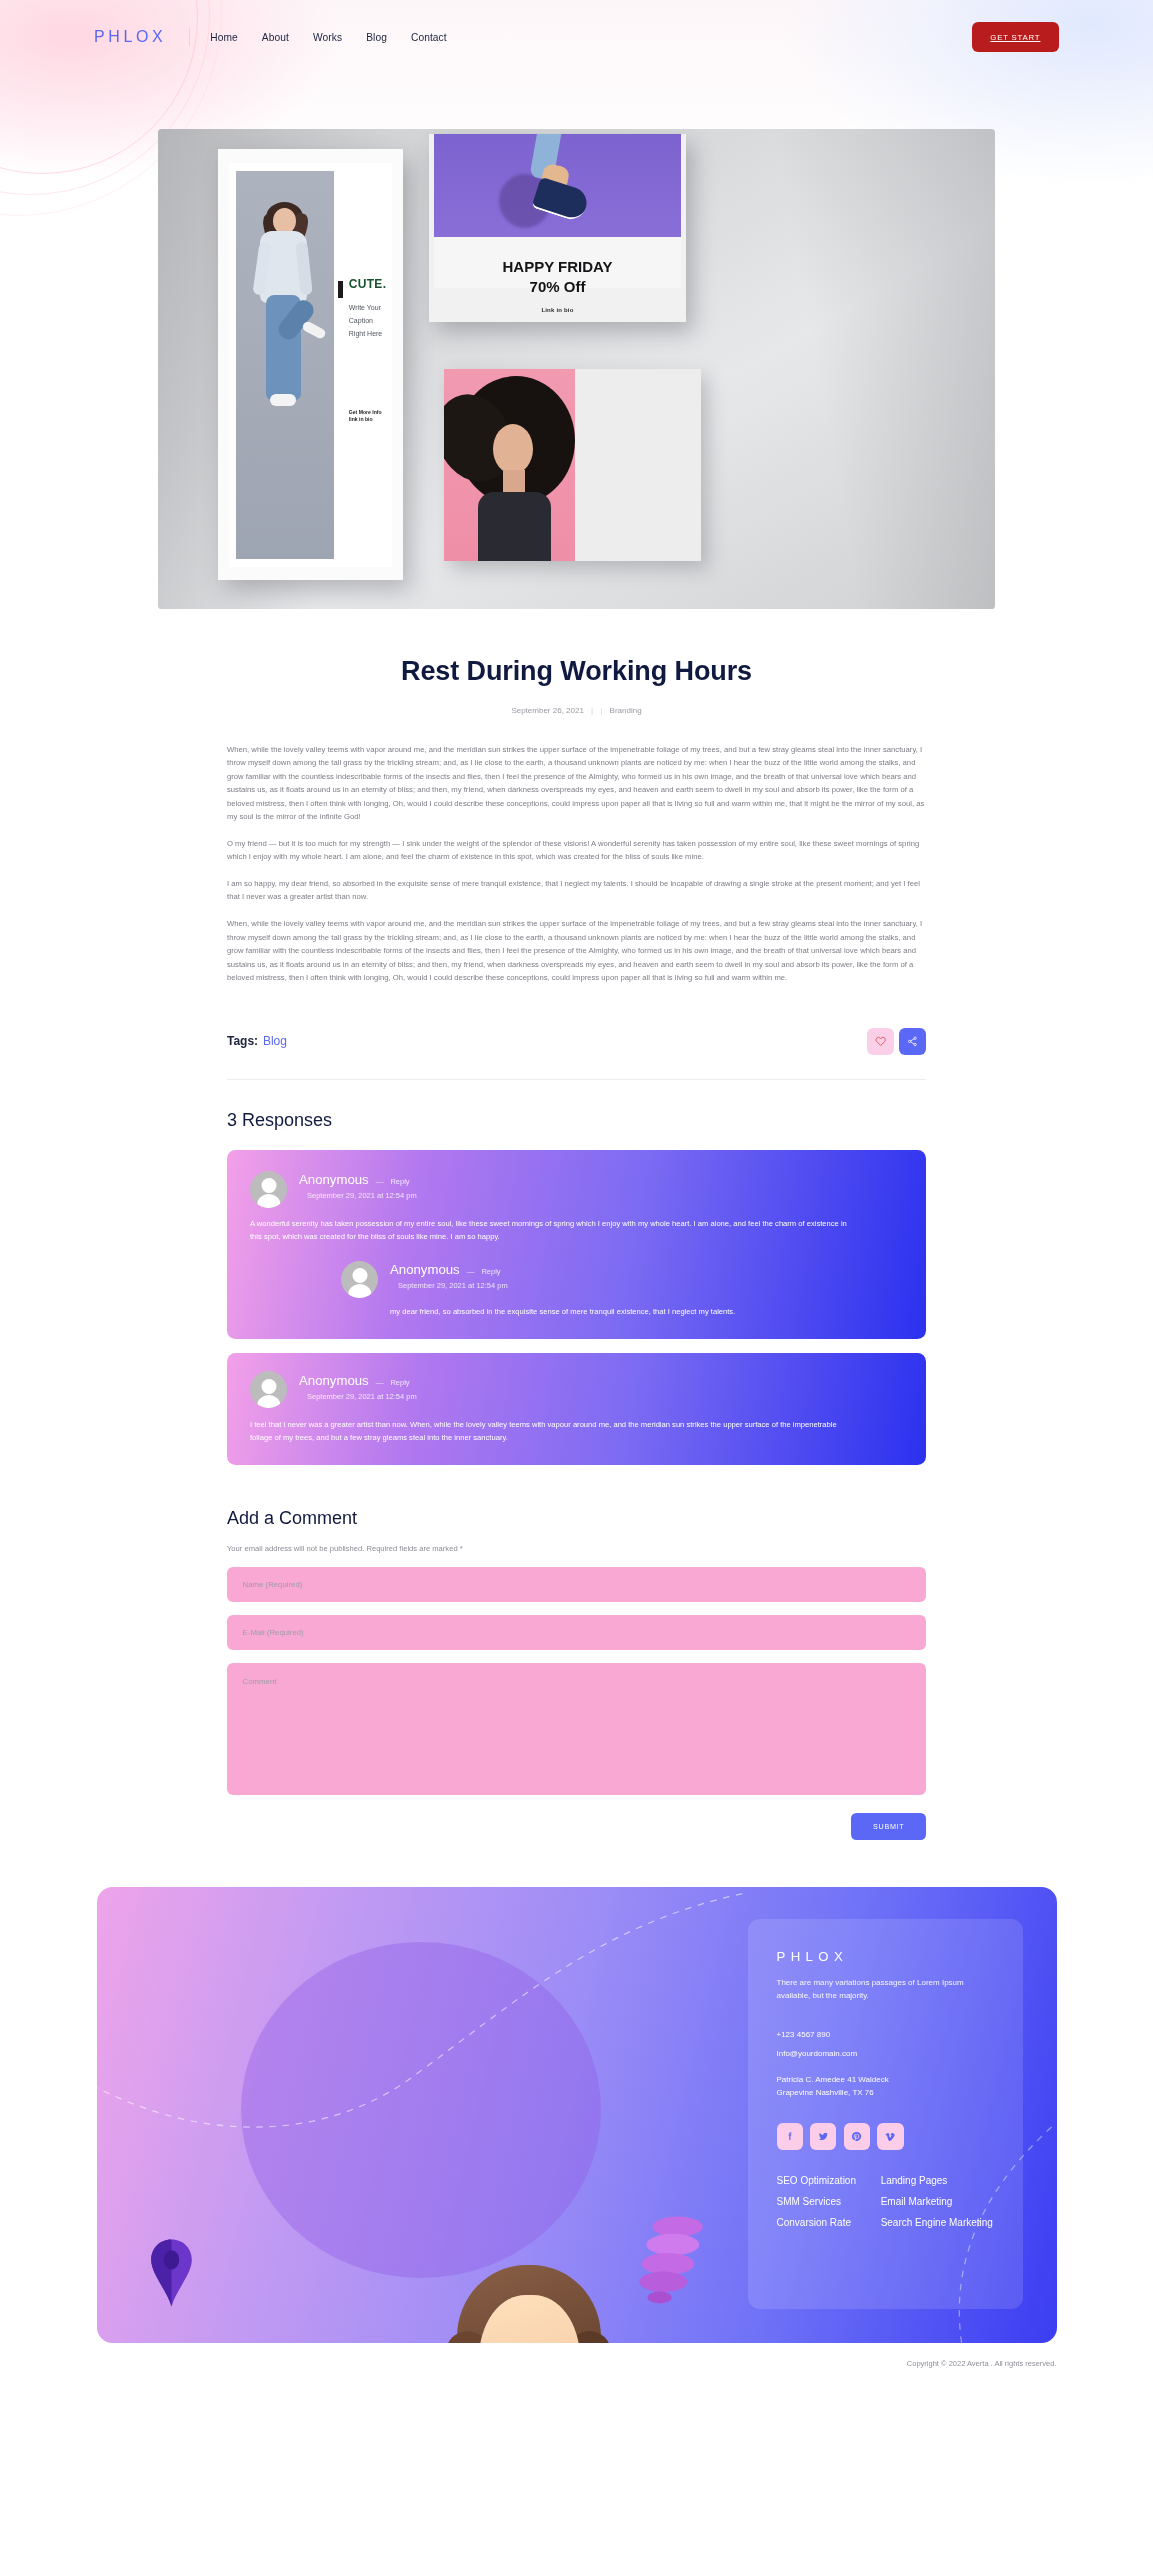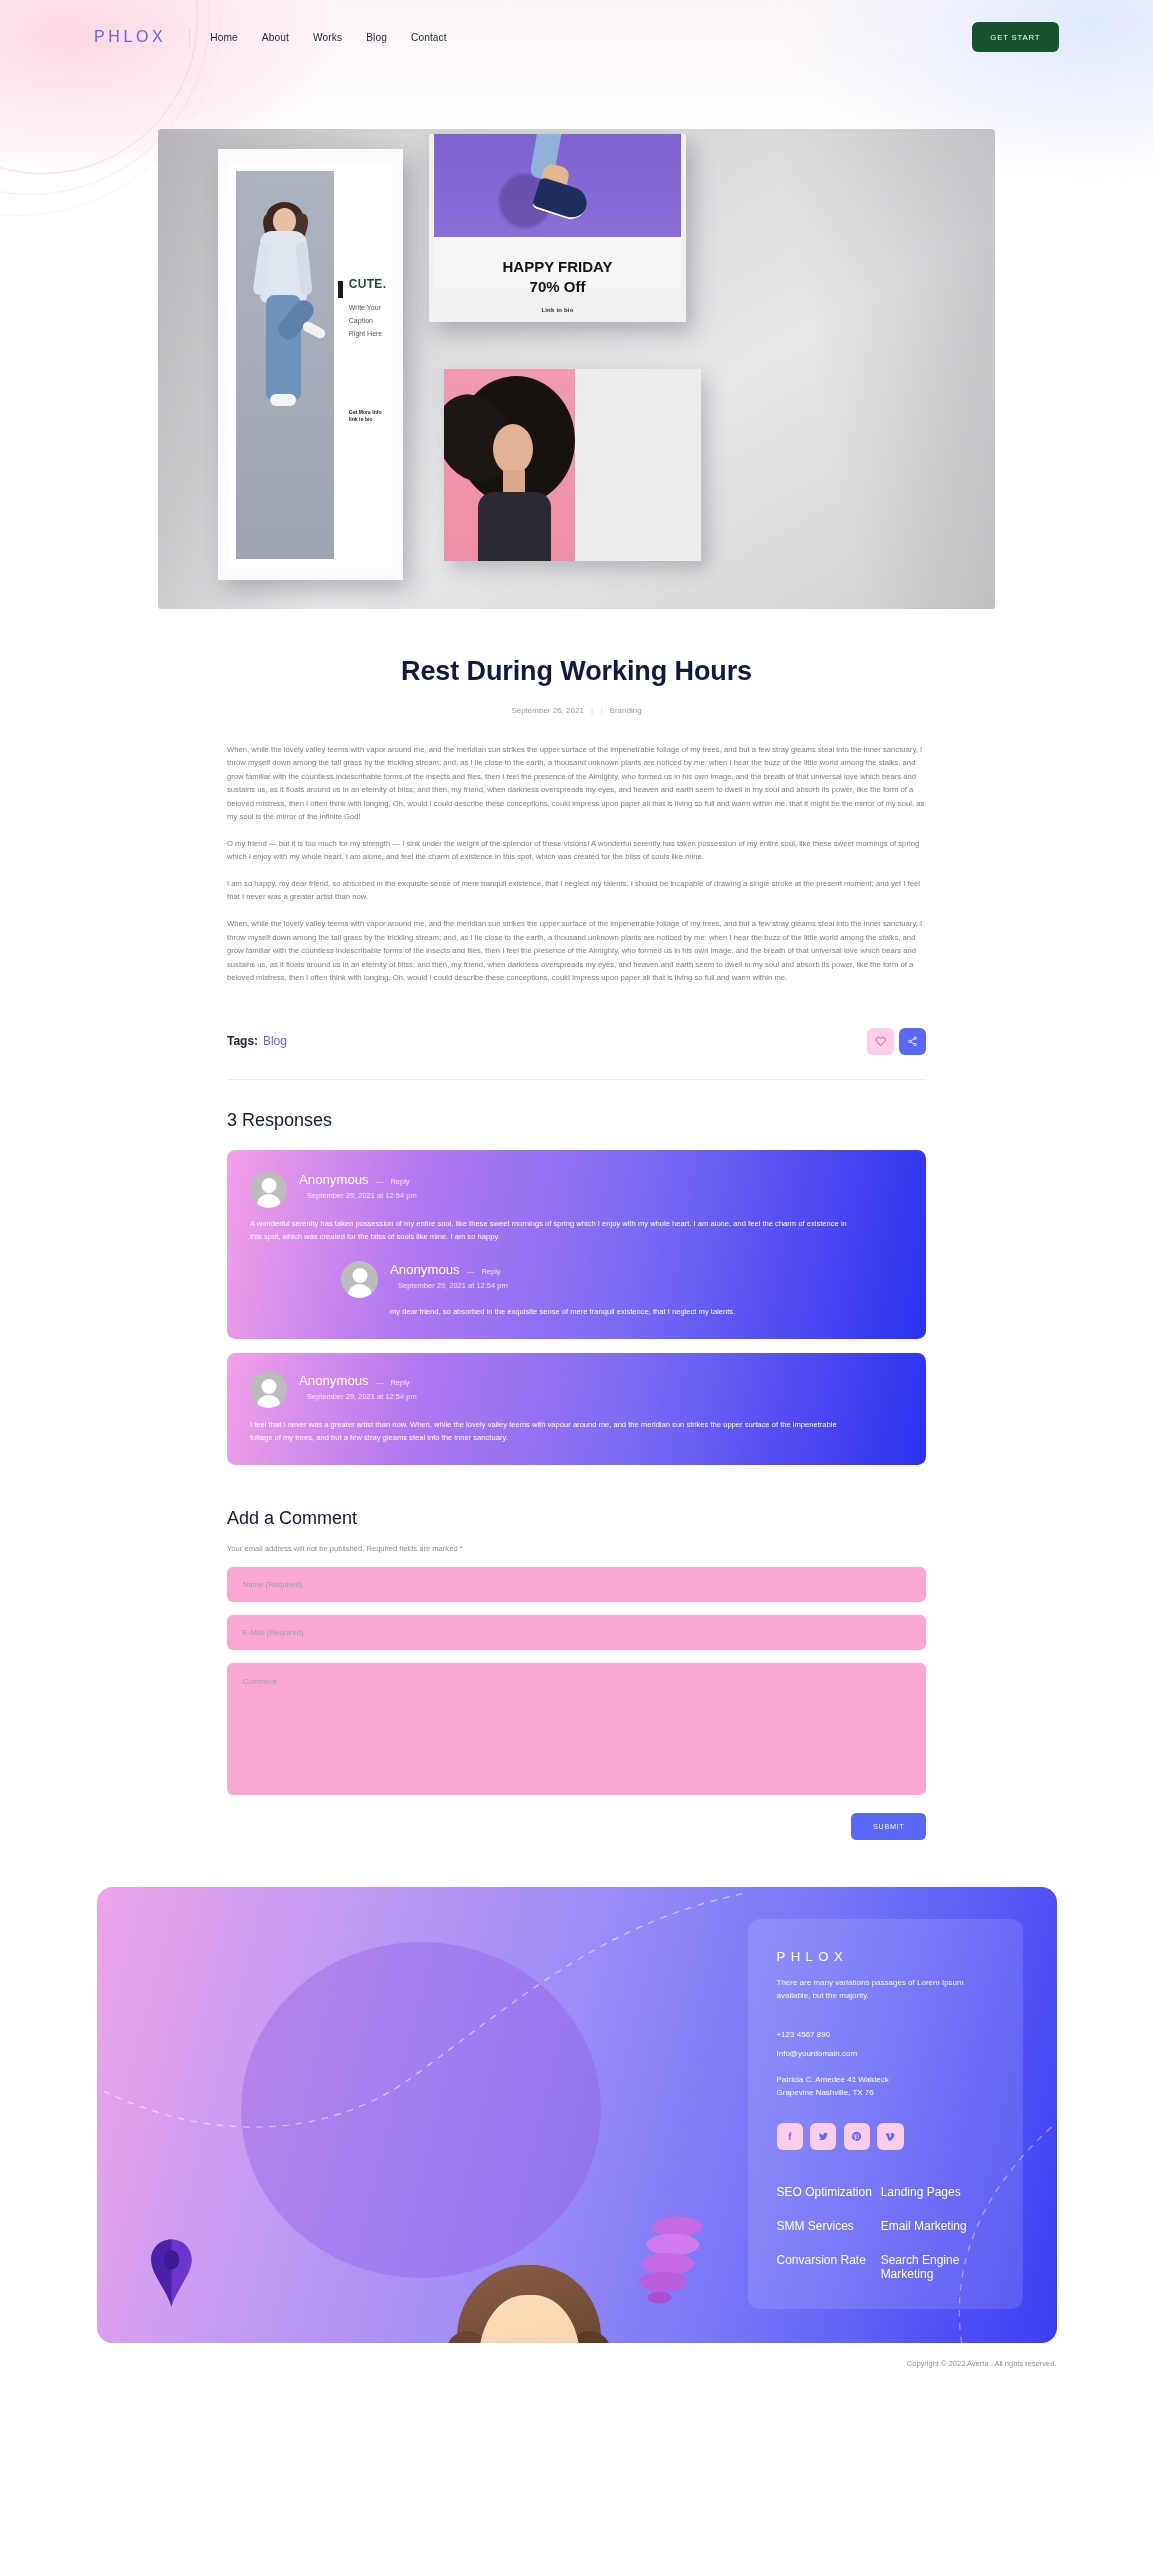--- a/index.html
+++ b/index.html
@@ -44,24 +44,25 @@
     width: 0.6px; height: 18px; background: #d8dbe8;
     margin-left: 23px; margin-right: 20.4px;
   }
   .nav { display: flex; align-items: center; gap: 24px; }
   .nav-link {
     font-size: 10.2px; color: #1c2340; text-decoration: none;
     letter-spacing: 0.1px;
   }
   .cta-btn {
     margin-left: auto; margin-right: 94px;
-    background: #14532d; color: #fff;
+    background: #b91c1c; color: #fff;
     font-size: 7.8px; letter-spacing: 0.8px;
     padding: 10.2px 18.6px; border: none; border-radius: 6px;
     cursor: pointer;
+    text-decoration: underline;
   }
 
   
   .hero-wrap {
     position: relative; z-index: 4;
     width: 837px; height: 480px;
     margin: 55px auto 0;
     border-radius: 3.6px; overflow: hidden;
     background: linear-gradient(150deg,#cfd0d2 0%, #d9dadc 35%, #e7e8ea 60%, #cfd0d2 100%);
   }
@@ -252,21 +253,21 @@
   .f-addr { margin-top: 15.6px; font-size: 8px; line-height: 12.6px; color: #fff; }
   .f-social { margin-top: 24px; display: flex; gap: 7.2px; }
   .soc {
     width: 26.4px; height: 26.4px; border-radius: 6px; background: #fbcde9;
     display: flex; align-items: center; justify-content: center; cursor: pointer;
   }
   .f-links {
     margin-top: 25px; display: grid; grid-template-columns: 1fr 1.15fr;
     row-gap: 10.2px; column-gap: 6px;
   }
-  .f-links a { font-size: 12px; color: #fff; text-decoration: none; margin-top: 10px; }
+  .f-links a { font-size: 10px; color: #fff; text-decoration: none; }
 
   .copyright {
     width: 960px; margin: 15.6px auto 0; padding-bottom: 15.6px;
     text-align: right; font-size: 7.5px; color: #8e8e98;
   }
 </style>
 </head>
 <body>
 
 <div class="top-wash"></div>

